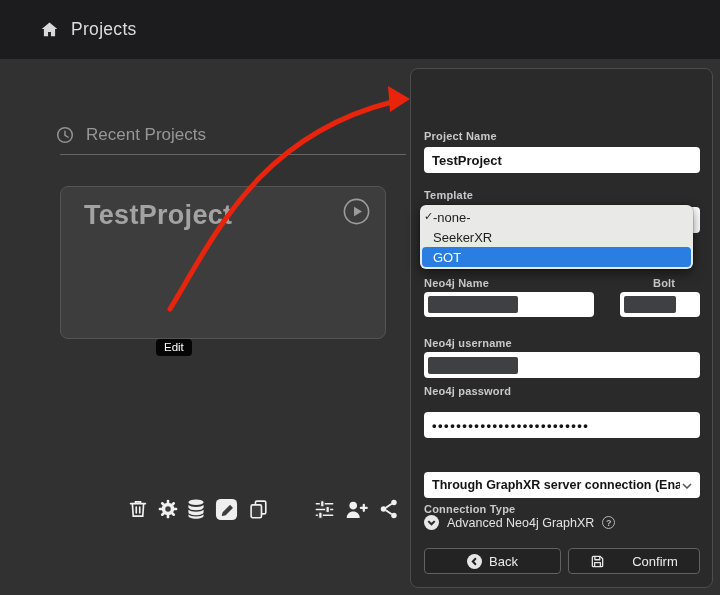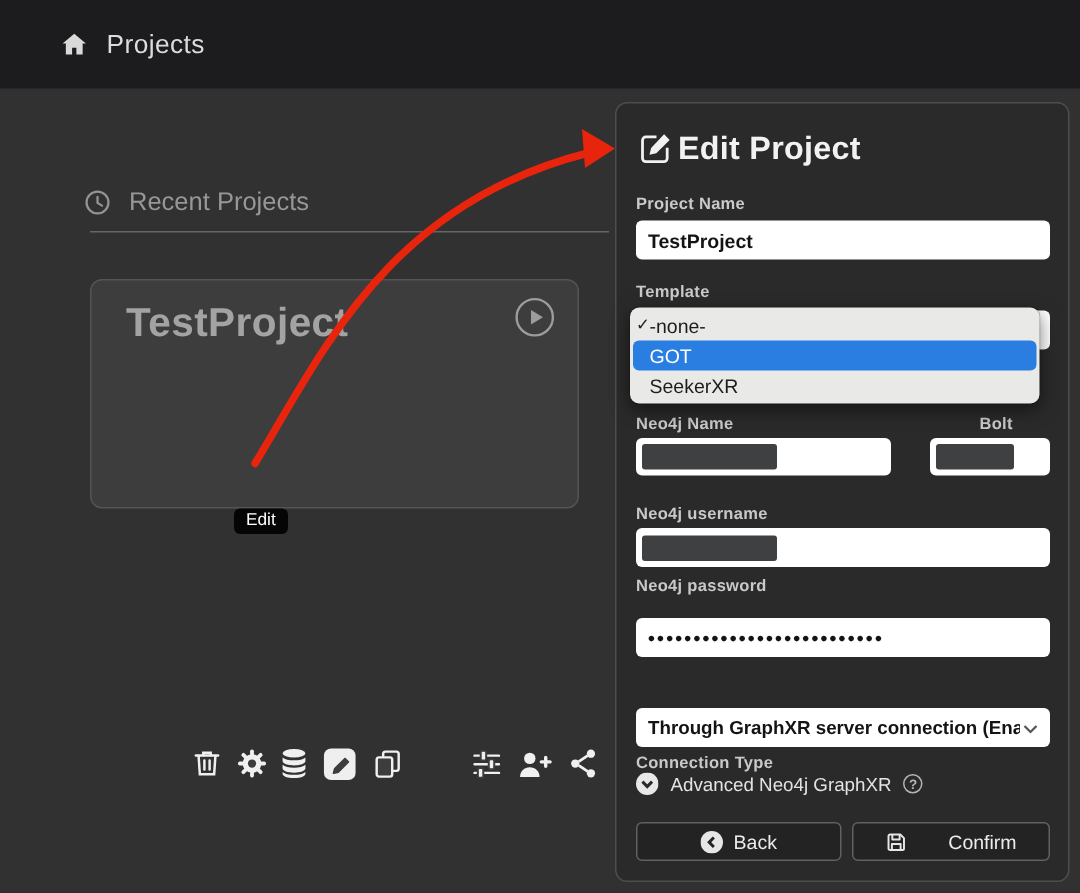--- a/index.html
+++ b/index.html
@@ -176,29 +176,20 @@
         <ellipse cx="12" cy="15.6" rx="3.7" ry="2.4" fill="#3d3d3d"></ellipse>
         <circle cx="12" cy="15.6" r="1.2" fill="#f0f0f0"></circle>
       </svg>
     </button>
   </div>
 </div>
 
 <div class="tooltip">Edit</div>
 
 <aside class="panel">
-  <div class="panel-title">
-    <span style="line-height:0;">
-      <svg width="26" height="26" viewBox="0 0 24 24">
-        <path d="M12.6 4.9H6.1A2.1 2.1 0 0 0 4 7v11a2.1 2.1 0 0 0 2.1 2.1h11A2.1 2.1 0 0 0 19.2 18v-6.4" fill="none" stroke="#f2f2f2" stroke-width="1.7"></path>
-        <path d="M17.3 3.3l3.4 3.4-8.2 8.2-4.2 1 1-4.2z" fill="#f2f2f2"></path>
-      </svg>
-    </span>
-    <span>Edit Project</span>
-  </div>
 
   <label class="flabel" style="left:13px; top:61px;">Project Name</label>
   <div class="tinput" style="left:13px; top:78px; width:276px; height:26px;">
     <span>TestProject</span>
   </div>
 
   <label class="flabel" style="left:13px; top:120px;">Template</label>
   <div class="tselect" style="left:13px; top:138px; width:276px; height:26px;">
     <span class="sel-text"></span>
     <span class="chev">
@@ -206,25 +197,25 @@
           <polyline points="1,1 5,5 9,1" fill="none" stroke="#555" stroke-width="1.5"></polyline>
         </svg>
     </span>
   </div>
 
   <div class="popup">
     <div class="opt">
       <span class="check">✓</span>
       <span>-none-</span>
     </div>
+    <div class="opt">
+      <span>SeekerXR</span>
+    </div>
     <div class="opt hl">
       <span>GOT</span>
-    </div>
-    <div class="opt">
-      <span>SeekerXR</span>
     </div>
   </div>
 
   <label class="flabel" style="left:13px; top:208px;">Neo4j Name</label>
   <div class="tinput" style="left:13px; top:223px; width:170px; height:25px;">
     <span class="redact" style="width:90px;"></span>
   </div>
   <label class="flabel" style="left:209px; top:208px;margin-left:33px;">Bolt</label>
   <div class="tinput" style="left:209px; top:223px; width:80px; height:25px;">
     <span class="redact" style="width:52px;"></span>

